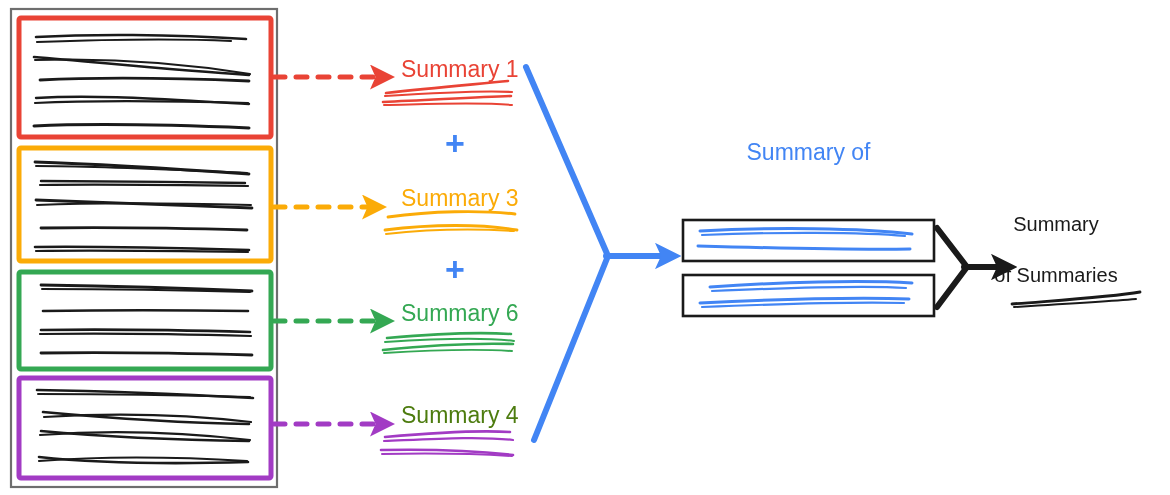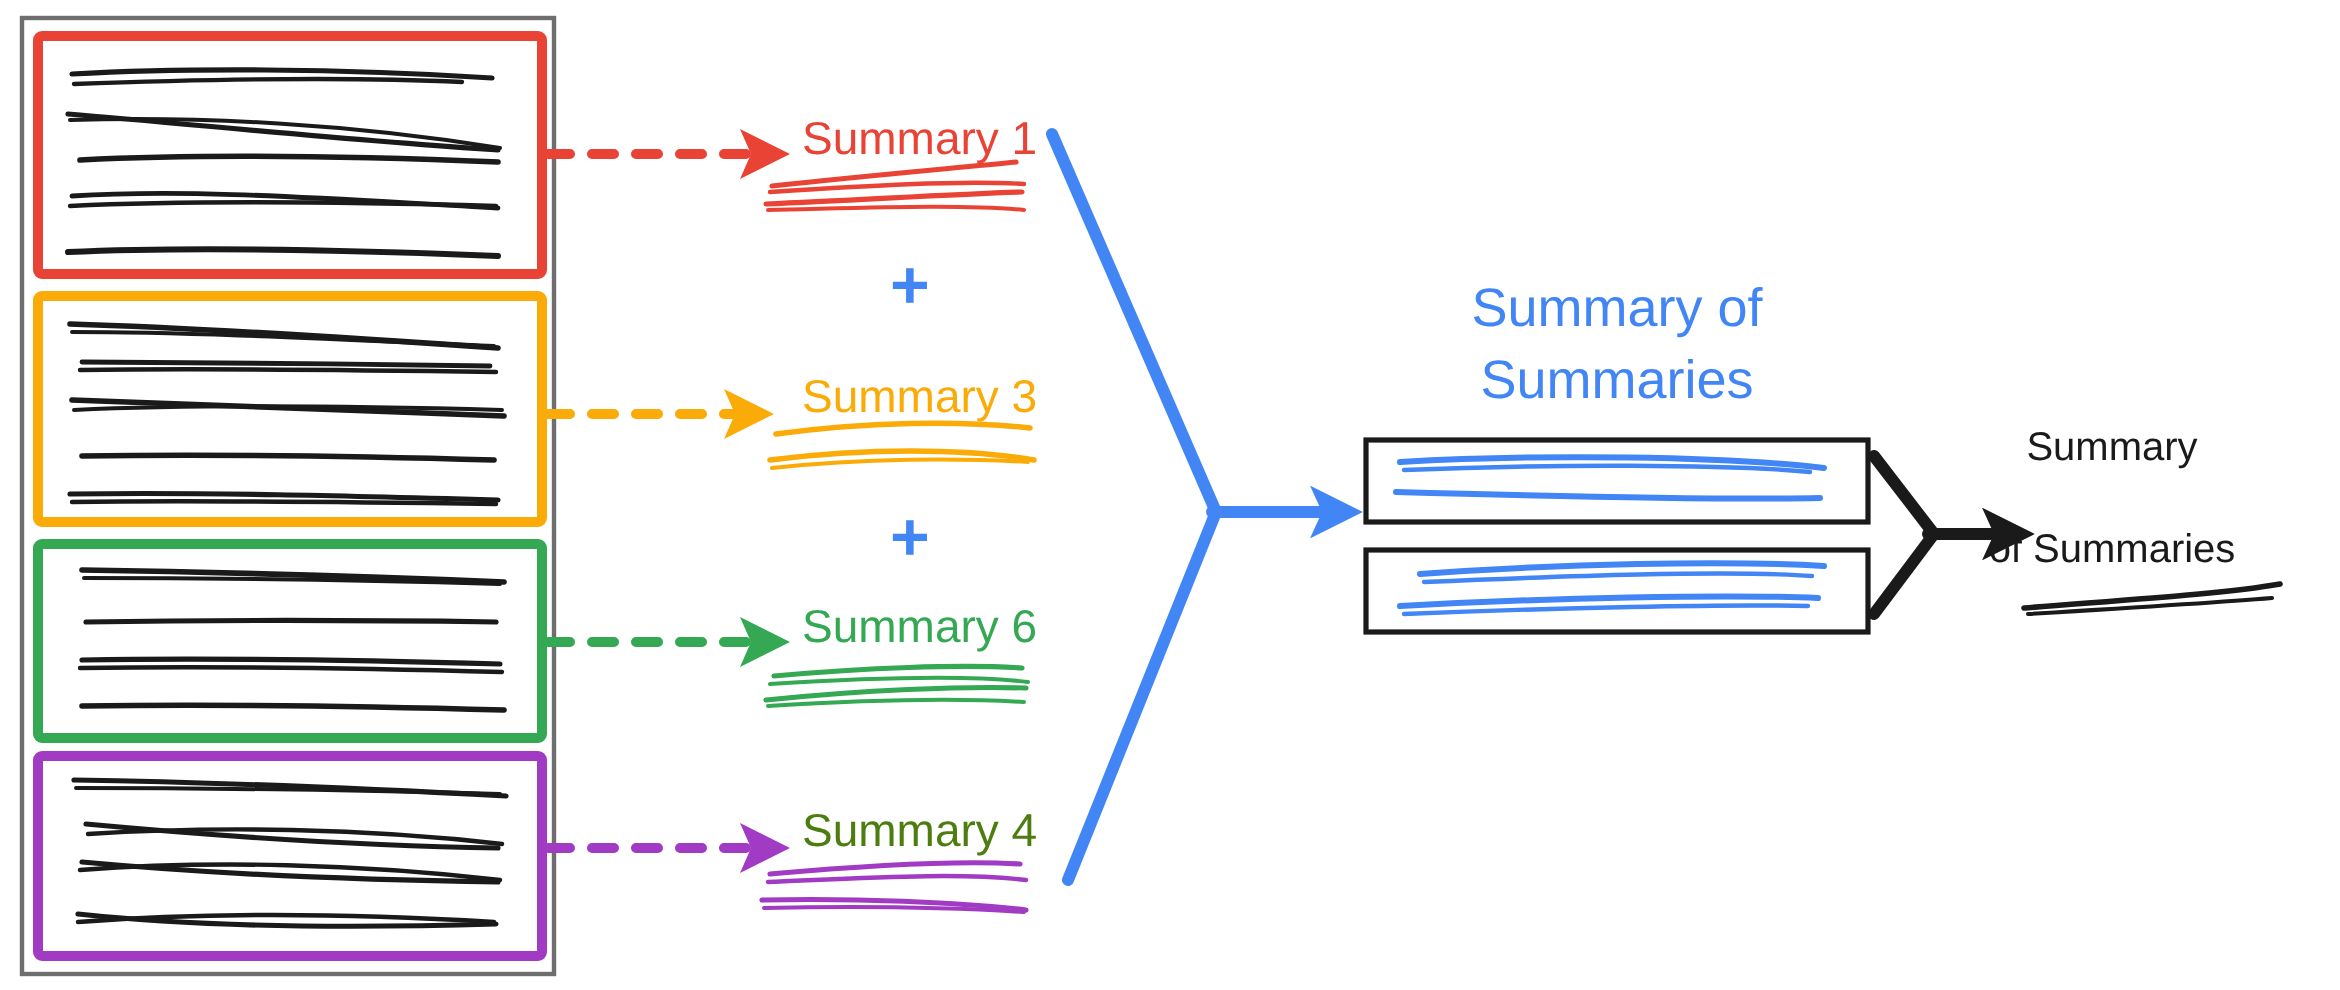--- a/index.html
+++ b/index.html
@@ -1,21 +1,21 @@
 <!DOCTYPE html>
 <html><head>
 <meta charset="utf-8">
 <style>
   html,body{margin:0;padding:0;background:#ffffff;}
   body{width:1170px;height:495px;overflow:hidden;font-family:"Liberation Sans",sans-serif;}
   #stage{position:relative;width:1170px;height:495px;background:#fff;}
   #svgroot{position:absolute;left:0;top:0;width:1170px;height:495px;}
   .lbl{position:absolute;font-family:"Liberation Sans",sans-serif;font-weight:400;white-space:nowrap;}
   .sumlbl{font-size:23px;}
-  .soslbl{font-size:27px;font-weight:400;text-align:center;line-height:1.32;white-space:normal;}
+  .soslbl{font-size:23px;font-weight:400;text-align:center;line-height:1.32;white-space:normal;}
   .finallbl{font-size:20px;text-align:center;line-height:1.28;color:#1a1a1a;white-space:normal;}
 </style>
 </head>
 <body>
 
 <div id="stage">
 
   <svg id="svgroot" viewBox="0 0 1170 495">
     <defs>
       <marker id="ah-red" markerWidth="5" markerHeight="5" refX="1.6" refY="2.5" orient="auto" markerUnits="strokeWidth">
@@ -174,21 +174,20 @@
   <div class="lbl sumlbl" style="left:401px;top:185px;color:#FBAB07;">Summary 3</div>
   <div class="lbl sumlbl" style="left:401px;top:300px;color:#34A853;">Summary 6</div>
   <div class="lbl sumlbl" style="left:401px;top:402px;color:#4d7c0f;">Summary 4</div>
 
   <div class="lbl" style="left:445px;top:126px;color:#4285F4;font-size:34px;font-weight:700;line-height:1;">+</div>
   <div class="lbl" style="left:445px;top:252px;color:#4285F4;font-size:34px;font-weight:700;line-height:1;">+</div>
   <div class="lbl" style="left:445px;top:368px;color:#4285F4;font-size:34px;font-weight:700;line-height:1;opacity:0;">+</div>
 
   <div class="lbl soslbl" style="left:683px;top:137px;width:251px;color:#4285F4;">
     <span>Summary of</span><br>
-    <span>Summaries</span>
   </div>
 
   <div class="lbl finallbl" style="left:976px;top:196px;width:160px;margin-top:16px;">
     <span>Summary</span><br>
     <br>
     <span>of Summaries</span>
   </div>
 
 </div>
 

